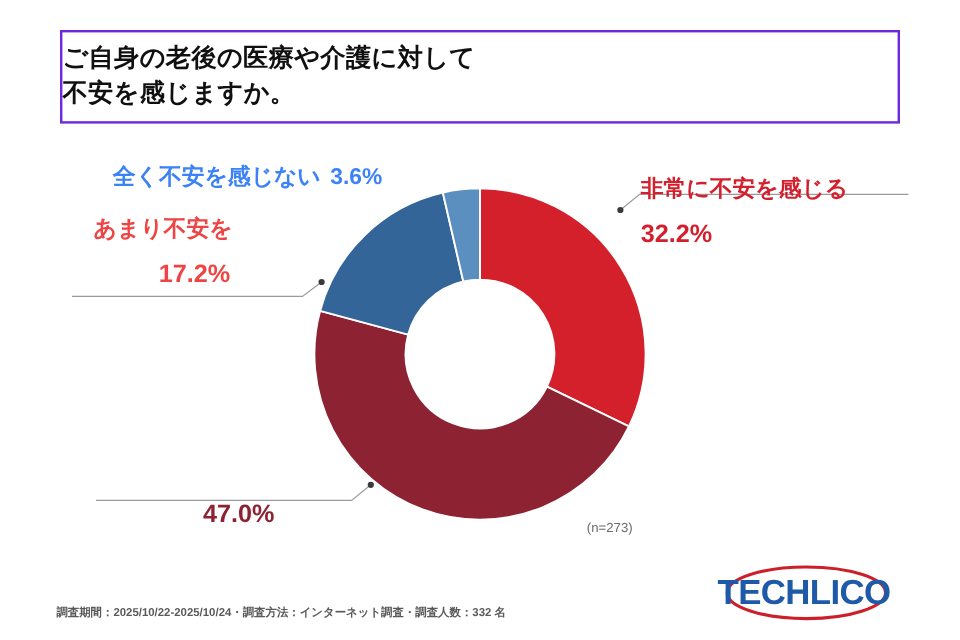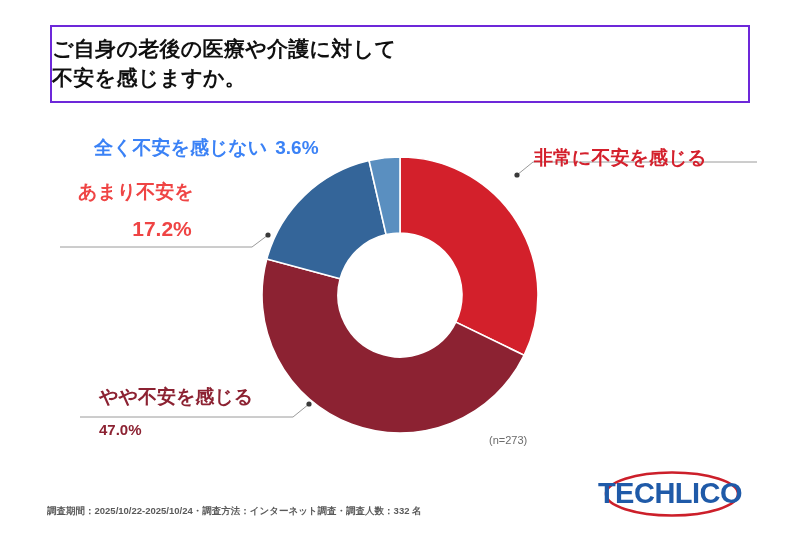--- a/index.html
+++ b/index.html
@@ -104,24 +104,24 @@
 
   #label-some {
     left: 99px;
     top: 274px;
     font-size: 19px;
     color: #8c2232;
   }
   #label-some .txt { display: block; }
   #label-some .pct {
     display: block;
-    text-align: left;
+    text-align: center;
     width: 200px;
-    margin-top: 12px;
-    font-size: 15px;
+    margin-top: 30px;
+    font-size: 21px;
   }
 
   #n-annotation {
     position: absolute;
     left: 489px;
     top: 322px;
     font-size: 11px;
     color: #6b6b6b;
     white-space: nowrap;
   }
@@ -183,24 +183,24 @@
     <span class="txt">全く不安を感じない</span><span class="pct">3.6%</span>
   </div>
 
   <div class="lbl" id="label-little">
     <span class="txt">あまり不安を</span>
     <span class="pct">17.2%</span>
   </div>
 
   <div class="lbl" id="label-strong">
     <span class="txt">非常に不安を感じる</span>
+    <span class="pct">32.2%</span>
   </div>
 
   <div class="lbl" id="label-some">
-    <span class="txt">やや不安を感じる</span>
     <span class="pct">47.0%</span>
   </div>
 
   <div id="n-annotation">(n=273)</div>
 </div>
 
 <div id="footer">
   <div class="footer-line">調査期間：2025/10/22-2025/10/24・調査方法：インターネット調査・調査人数：332 名</div>
 </div>
 

